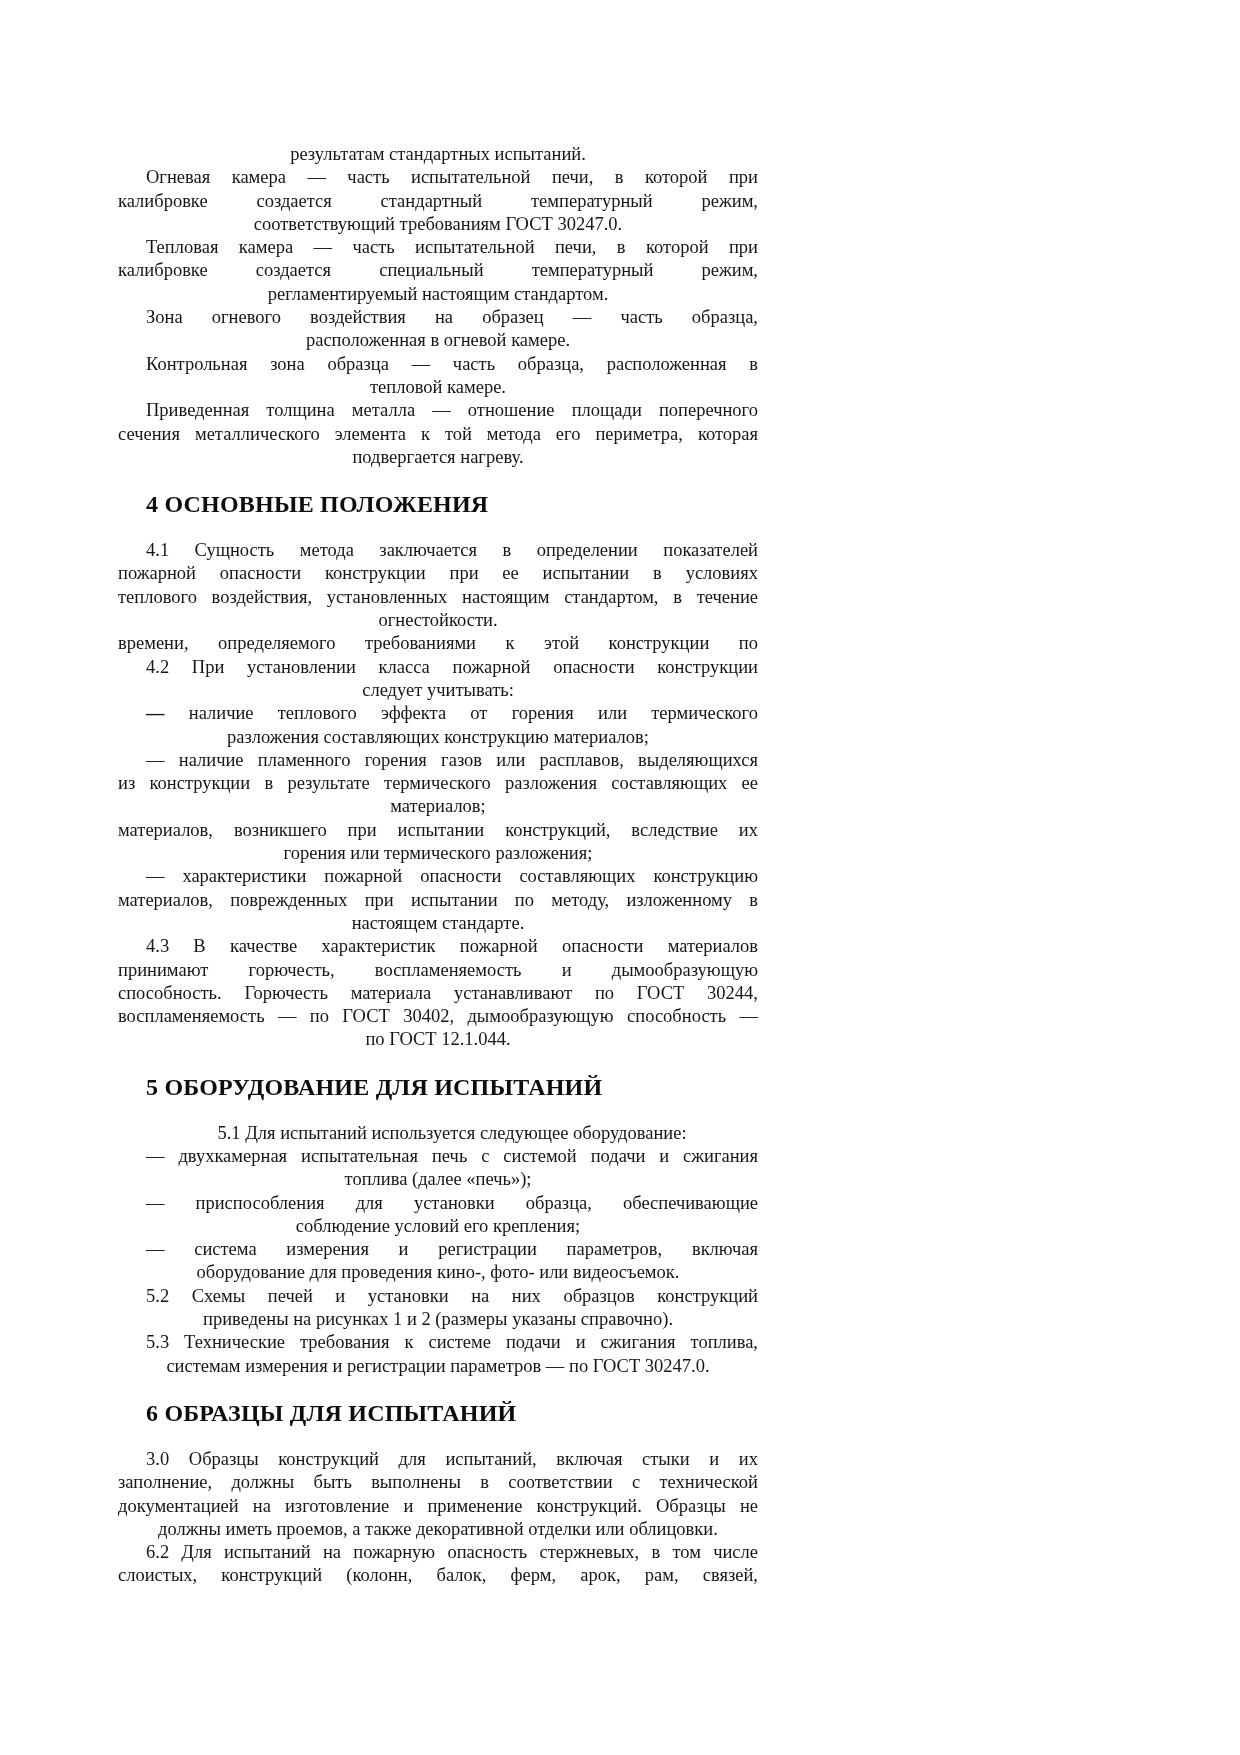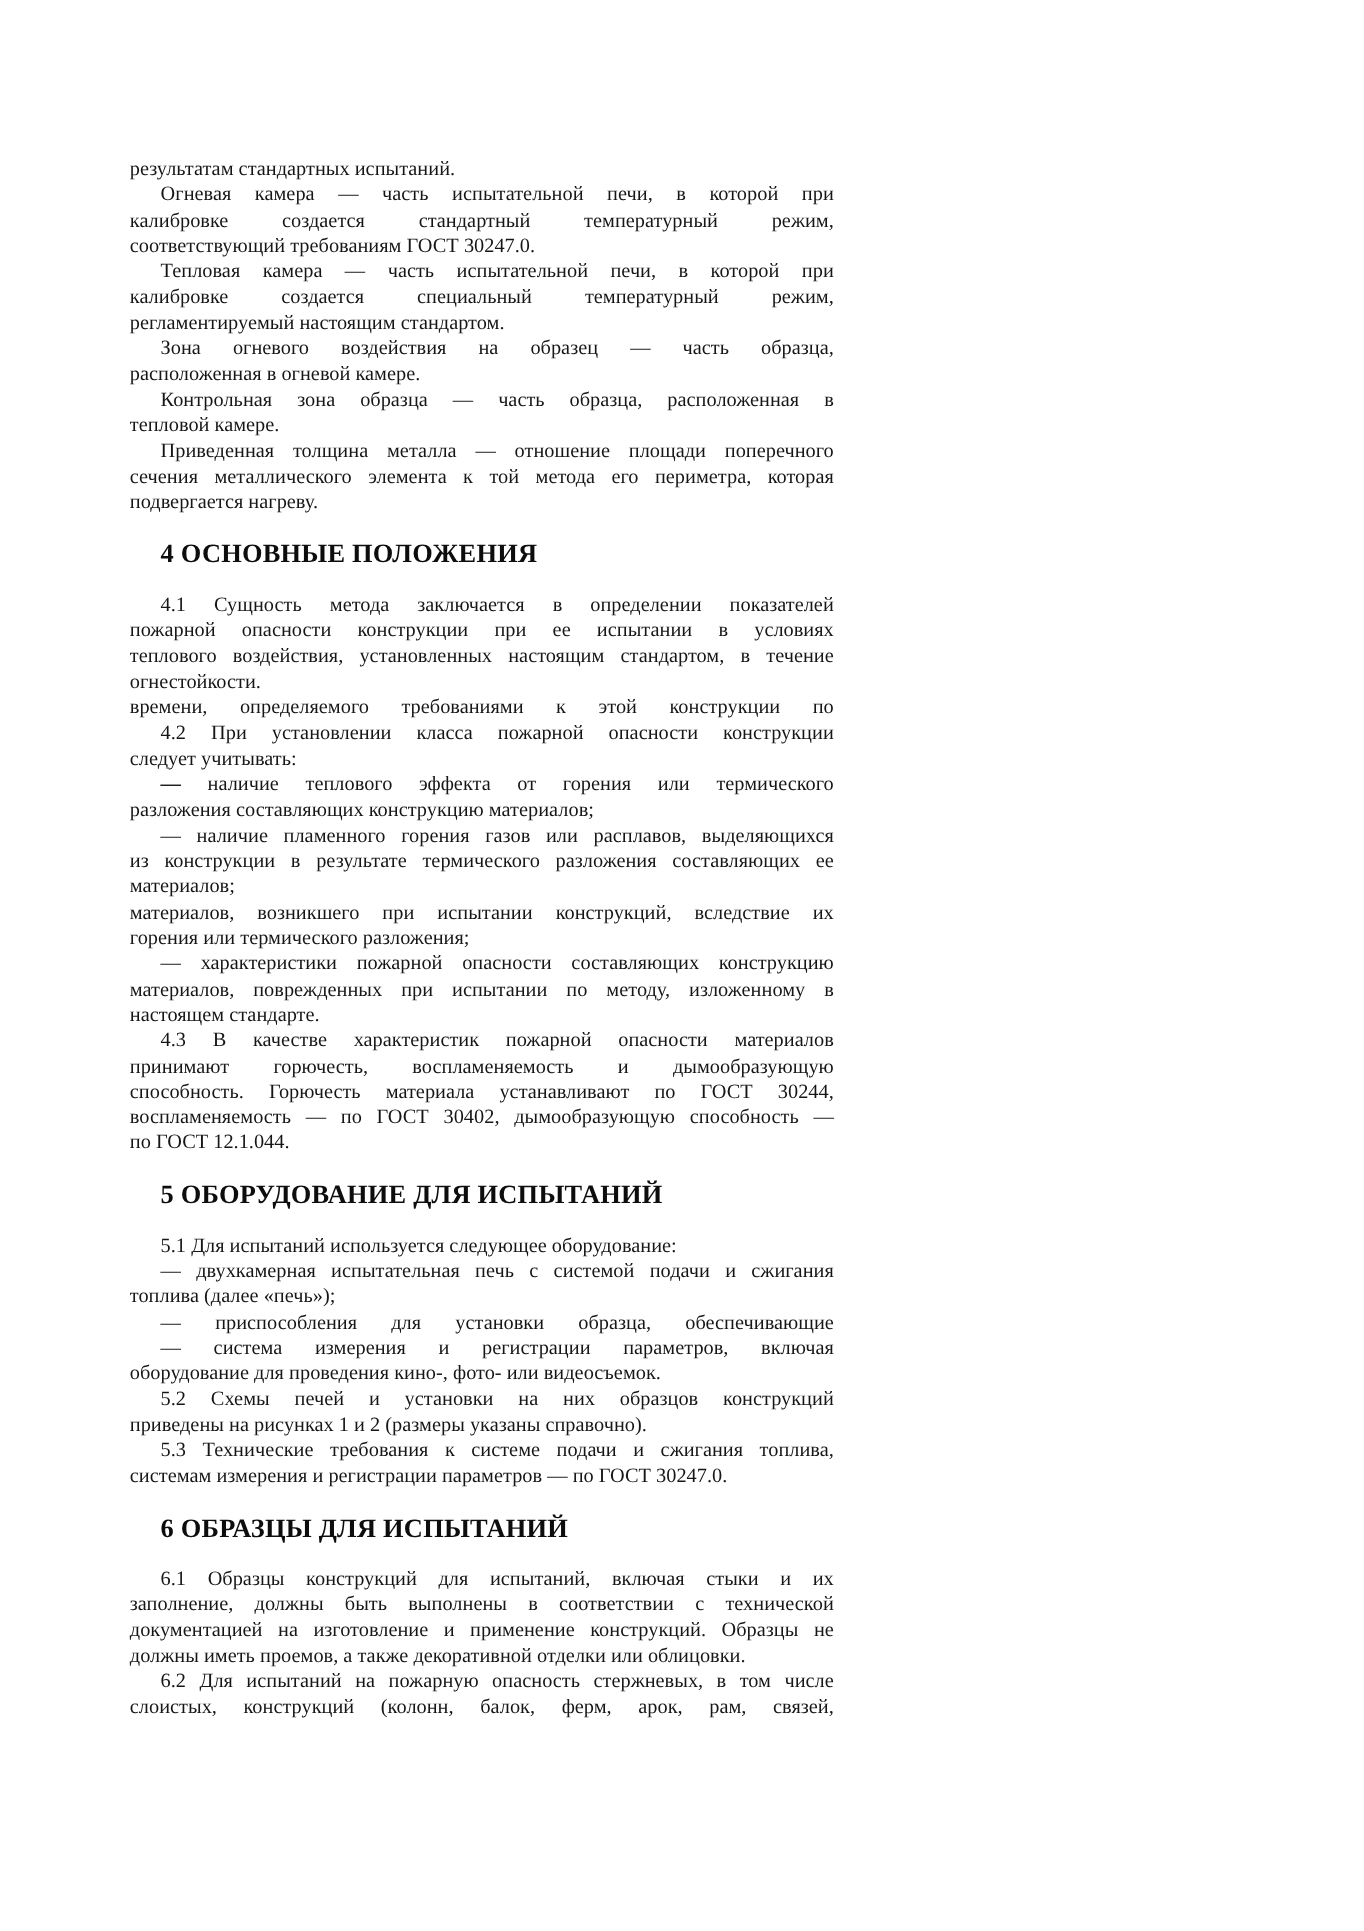--- a/index.html
+++ b/index.html
@@ -23,21 +23,21 @@
   .text-block {
     position: absolute;
     left: 118px;
     top: 143px;
     width: 640px;
   }
   .ln {
     font-size: 18.5px;
     line-height: 23.3px;
     height: 23.3px;
-    text-align: left;
+    text-align: center;
     color: #161616;
   }
   .jl {
     text-align: justify;
     text-align-last: justify;
   }
   .ind {
     text-indent: 28px;
   }
   .h2 {
@@ -93,27 +93,28 @@
       <div class="ln jl ind">4.3 В качестве характеристик пожарной опасности материалов</div>
       <div class="ln jl">принимают горючесть, воспламеняемость и дымообразующую</div>
       <div class="ln jl">способность. Горючесть материала устанавливают по ГОСТ 30244,</div>
       <div class="ln jl">воспламеняемость — по ГОСТ 30402, дымообразующую способность —</div>
       <div class="ln">по ГОСТ 12.1.044.</div>
       <div class="h2">5 ОБОРУДОВАНИЕ ДЛЯ ИСПЫТАНИЙ</div>
       <div class="ln ind">5.1 Для испытаний используется следующее оборудование:</div>
       <div class="ln jl ind">— двухкамерная испытательная печь с системой подачи и сжигания</div>
       <div class="ln">топлива (далее «печь»);</div>
       <div class="ln jl ind">— приспособления для установки образца, обеспечивающие</div>
+      <div class="ln">соблюдение условий его крепления;</div>
       <div class="ln jl ind">— система измерения и регистрации параметров, включая</div>
       <div class="ln">оборудование для проведения кино-, фото- или видеосъемок.</div>
       <div class="ln jl ind">5.2 Схемы печей и установки на них образцов конструкций</div>
       <div class="ln">приведены на рисунках 1 и 2 (размеры указаны справочно).</div>
       <div class="ln jl ind">5.3 Технические требования к системе подачи и сжигания топлива,</div>
       <div class="ln">системам измерения и регистрации параметров — по ГОСТ 30247.0.</div>
       <div class="h2">6 ОБРАЗЦЫ ДЛЯ ИСПЫТАНИЙ</div>
-      <div class="ln jl ind">6.1 Образцы конструкций для испытаний, включая стыки и их</div>
+      <div class="ln jl ind">3.0 Образцы конструкций для испытаний, включая стыки и их</div>
       <div class="ln jl">заполнение, должны быть выполнены в соответствии с технической</div>
       <div class="ln jl">документацией на изготовление и применение конструкций. Образцы не</div>
       <div class="ln">должны иметь проемов, а также декоративной отделки или облицовки.</div>
       <div class="ln jl ind">6.2 Для испытаний на пожарную опасность стержневых, в том числе</div>
       <div class="ln jl">слоистых, конструкций (колонн, балок, ферм, арок, рам, связей,</div>
     </div>
 </div>
 
 </body></html>

